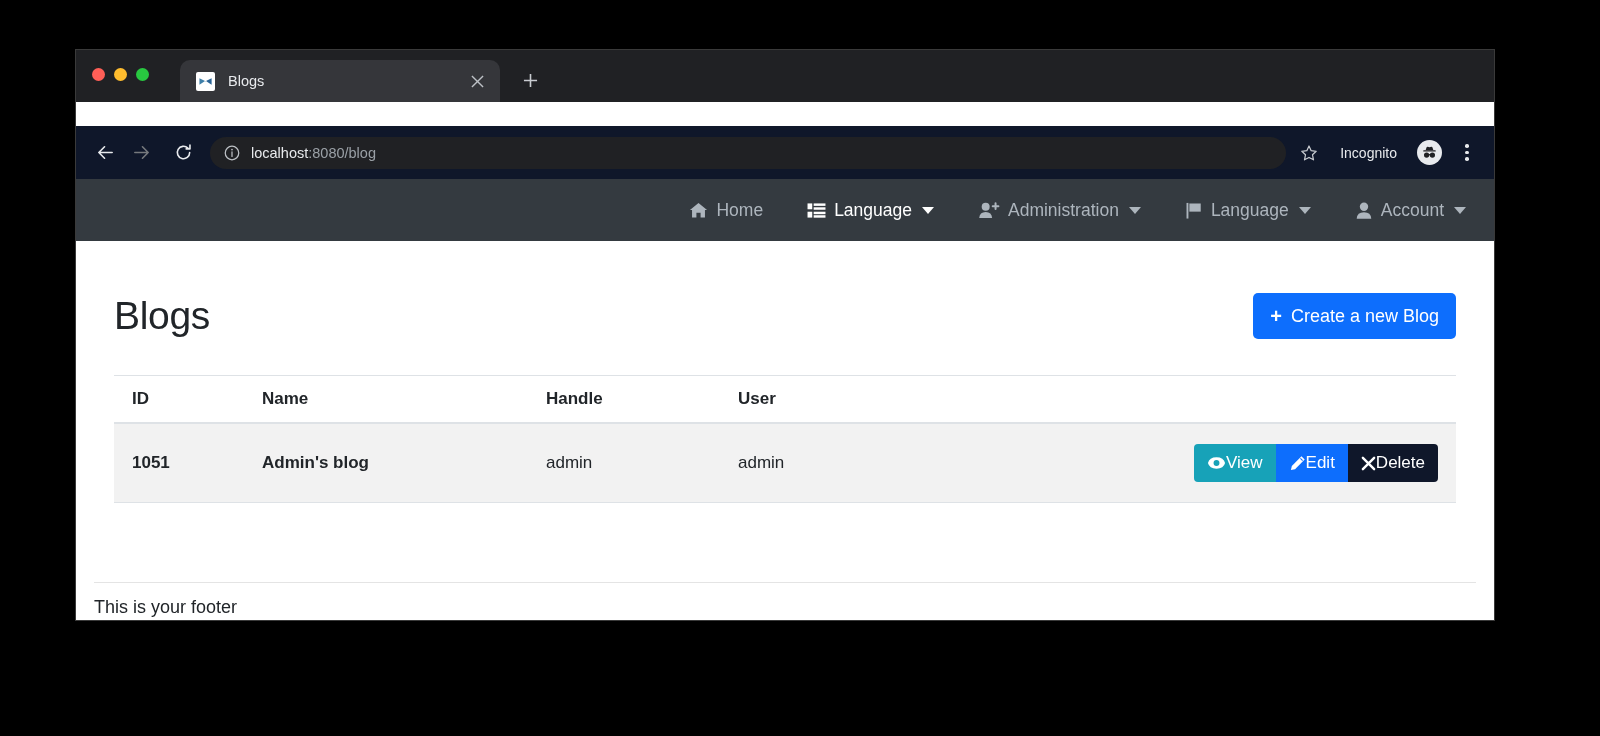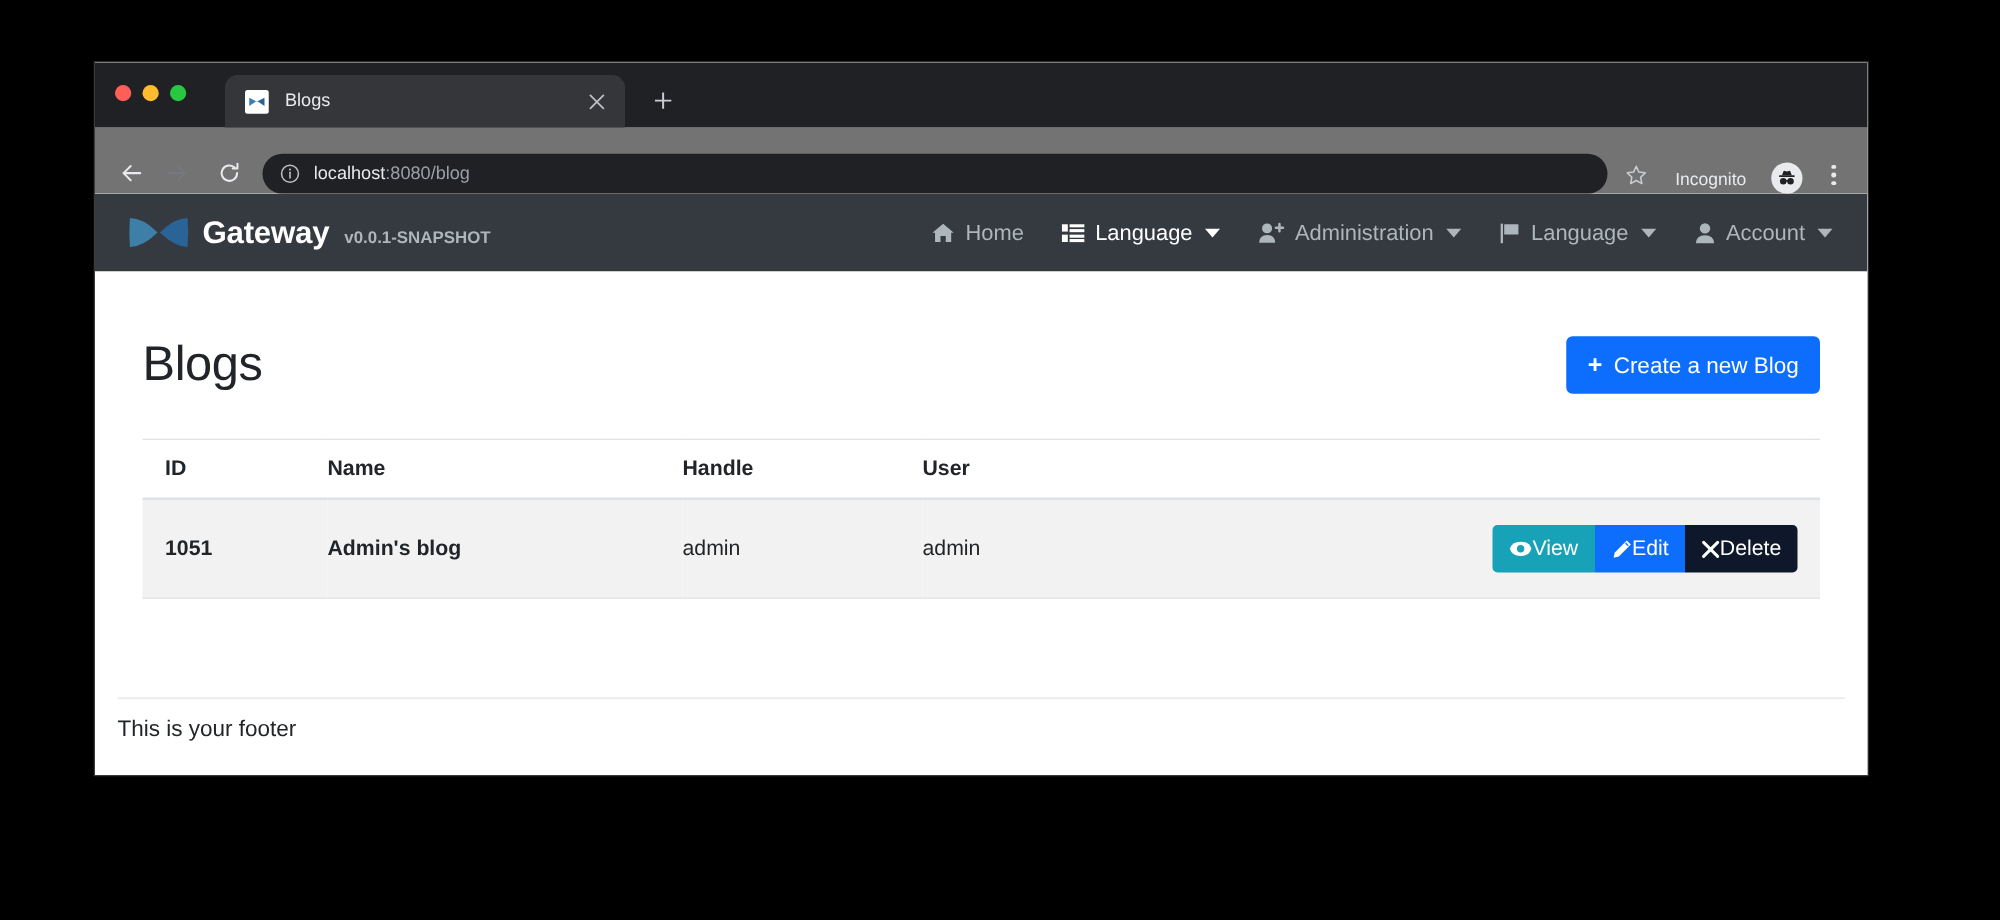--- a/index.html
+++ b/index.html
@@ -87,25 +87,26 @@
     width: 28px; height: 28px;
     display: flex; align-items: center; justify-content: center;
     color: #c9ccd1;
     font-size: 21px;
     line-height: 1;
   }
 
   
   .toolbar {
     height: 53px;
-    background: #737373;
-    display: flex;
-    align-items: flex-end;
+    background: #0f172a;
+    display: flex;
+    align-items: center;
     padding: 0 14px 0 12px;
     gap: 2px;
+    margin-top: 24px;
   }
   .nav-btn {
     width: 34px; height: 34px;
     display: flex; align-items: center; justify-content: center;
     color: #e8eaed;
     flex: none;
   }
   .nav-btn.disabled { color: #76797d; }
   .nav-btn.reload { margin-left: 6px; margin-right: 8px; }
 
@@ -182,21 +183,21 @@
     color: #adb5bd;
     font-size: 13.5px;
     font-weight: bold;
     margin-left: 2px;
     margin-top: 6px;
   }
   .nav-links {
     margin-left: auto;
     display: flex;
     align-items: center;
-    gap: 30px;
+    gap: 44px;
     text-align: right;
   }
   .nav-item {
     display: flex;
     align-items: center;
     gap: 8px;
     color: #adb5bd;
     font-size: 17.5px;
     white-space: nowrap;
   }
@@ -399,30 +400,20 @@
     <div class="menu-btn">
       <i></i>
         <i></i>
         <i></i>
     </div>
   </div>
 
   <div class="viewport">
 
     <div class="site-navbar">
-      <div class="brand">
-        <span>
-          <svg width="50" height="30" viewBox="0 0 52 30">
-            <path d="M2 3 Q1 15 2 27 Q13 27 25 15 Q13 3 2 3 Z" fill="#3e7fa8"></path>
-            <path d="M50 3 Q51 15 50 27 Q39 27 27 15 Q39 3 50 3 Z" fill="#2a6496"></path>
-          </svg>
-        </span>
-        <span class="brand-name">Gateway</span>
-        <span class="brand-version">v0.0.1-SNAPSHOT</span>
-      </div>
 
       <div class="nav-links">
 
         <div class="nav-item">
           <span class="nav-icon">
             <svg width="19" height="19" viewBox="0 0 20 20">
               <path d="M10 2 L19 9.6 L16.8 9.6 L16.8 17.4 L12.2 17.4 L12.2 12.4 L7.8 12.4 L7.8 17.4 L3.2 17.4 L3.2 9.6 L1 9.6 Z" fill="#adb5bd"></path>
             </svg>
           </span>
           <span>Home</span>

